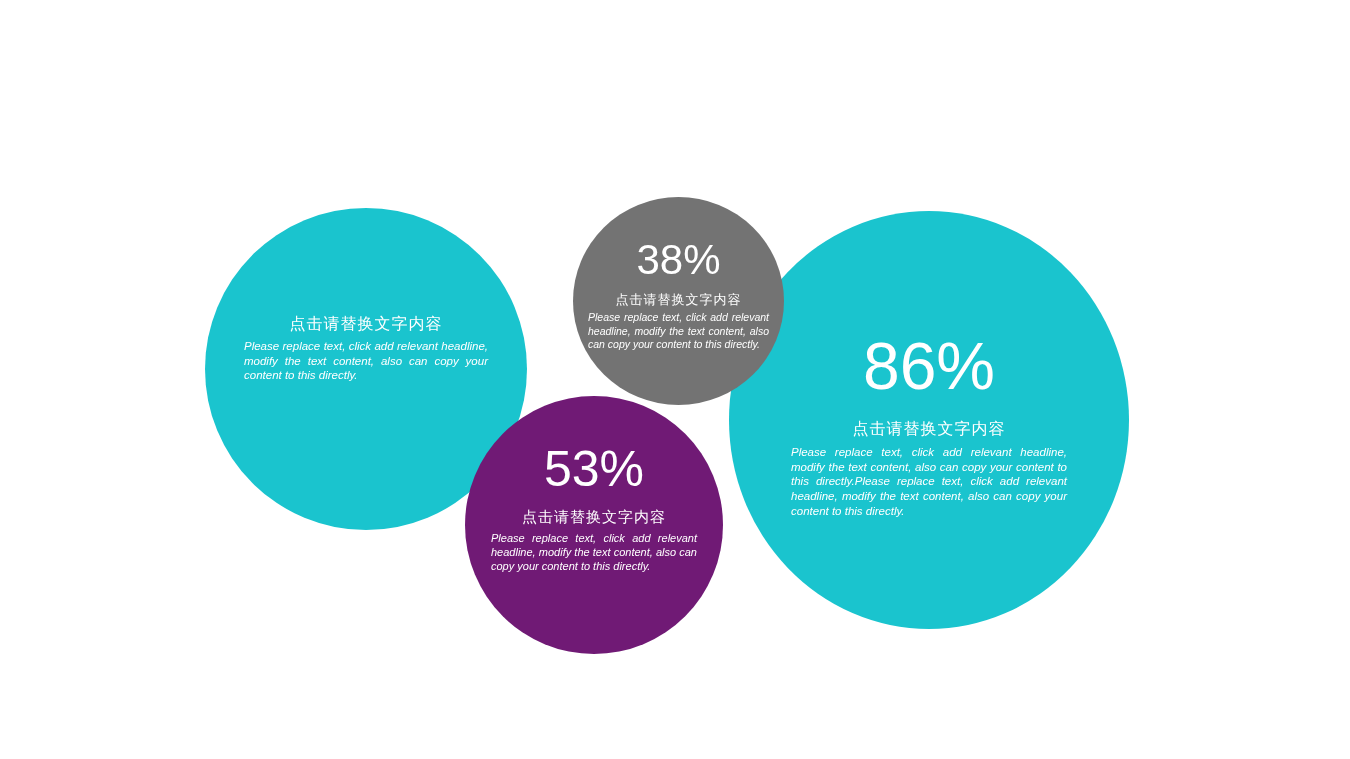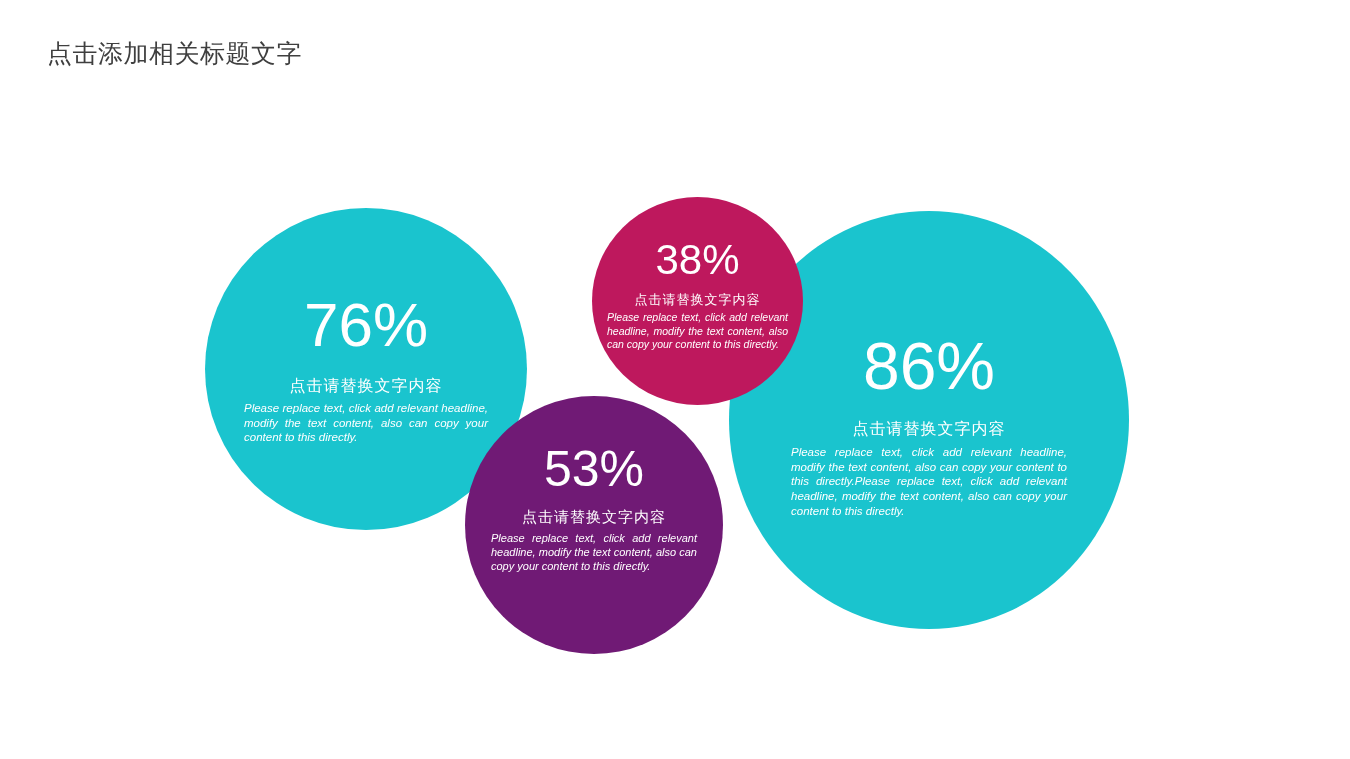--- a/index.html
+++ b/index.html
@@ -129,48 +129,46 @@
   #bubble-86 .pct { font-size: 66px; }
   #bubble-86 .sub-cn { font-size: 16px; margin-top: 20px; }
   #bubble-86 .sub-en {
     font-size: 11.5px;
     margin-top: 6px;
     padding: 0 2px;
   }
 
   
   #bubble-38 {
-    left: 592px;
+    left: 573px;
     top: 197px;
     width: 211px;
     height: 208px;
-    background: #be185d;
+    background: #737373;
     z-index: 3;
   }
   #bubble-38 .inner { top: 42px; padding: 0 14px; }
   #bubble-38 .pct { font-size: 42px; }
   #bubble-38 .sub-cn { font-size: 13px; margin-top: 11px; }
   #bubble-38 .sub-en {
     font-size: 10.5px;
     margin-top: 3px;
     padding: 0 1px;
   }
 </style>
 </head>
 <body>
 
 <div id="slide">
 
   <div id="header">
-    <div id="title-cn">点击添加相关标题文字</div>
   </div>
 
   <div class="bubble" id="bubble-76">
     <div class="inner">
-      <div class="pct">76%</div>
       <div class="sub-cn">点击请替换文字内容</div>
       <div class="sub-en">Please replace text, click add relevant headline, modify the text content, also can copy your content to this directly.</div>
     </div>
   </div>
 
   <div class="bubble" id="bubble-53">
     <div class="inner">
       <div class="pct">53%</div>
       <div class="sub-cn">点击请替换文字内容</div>
       <div class="sub-en">Please replace text, click add relevant headline, modify the text content, also can copy your content to this directly.</div>

